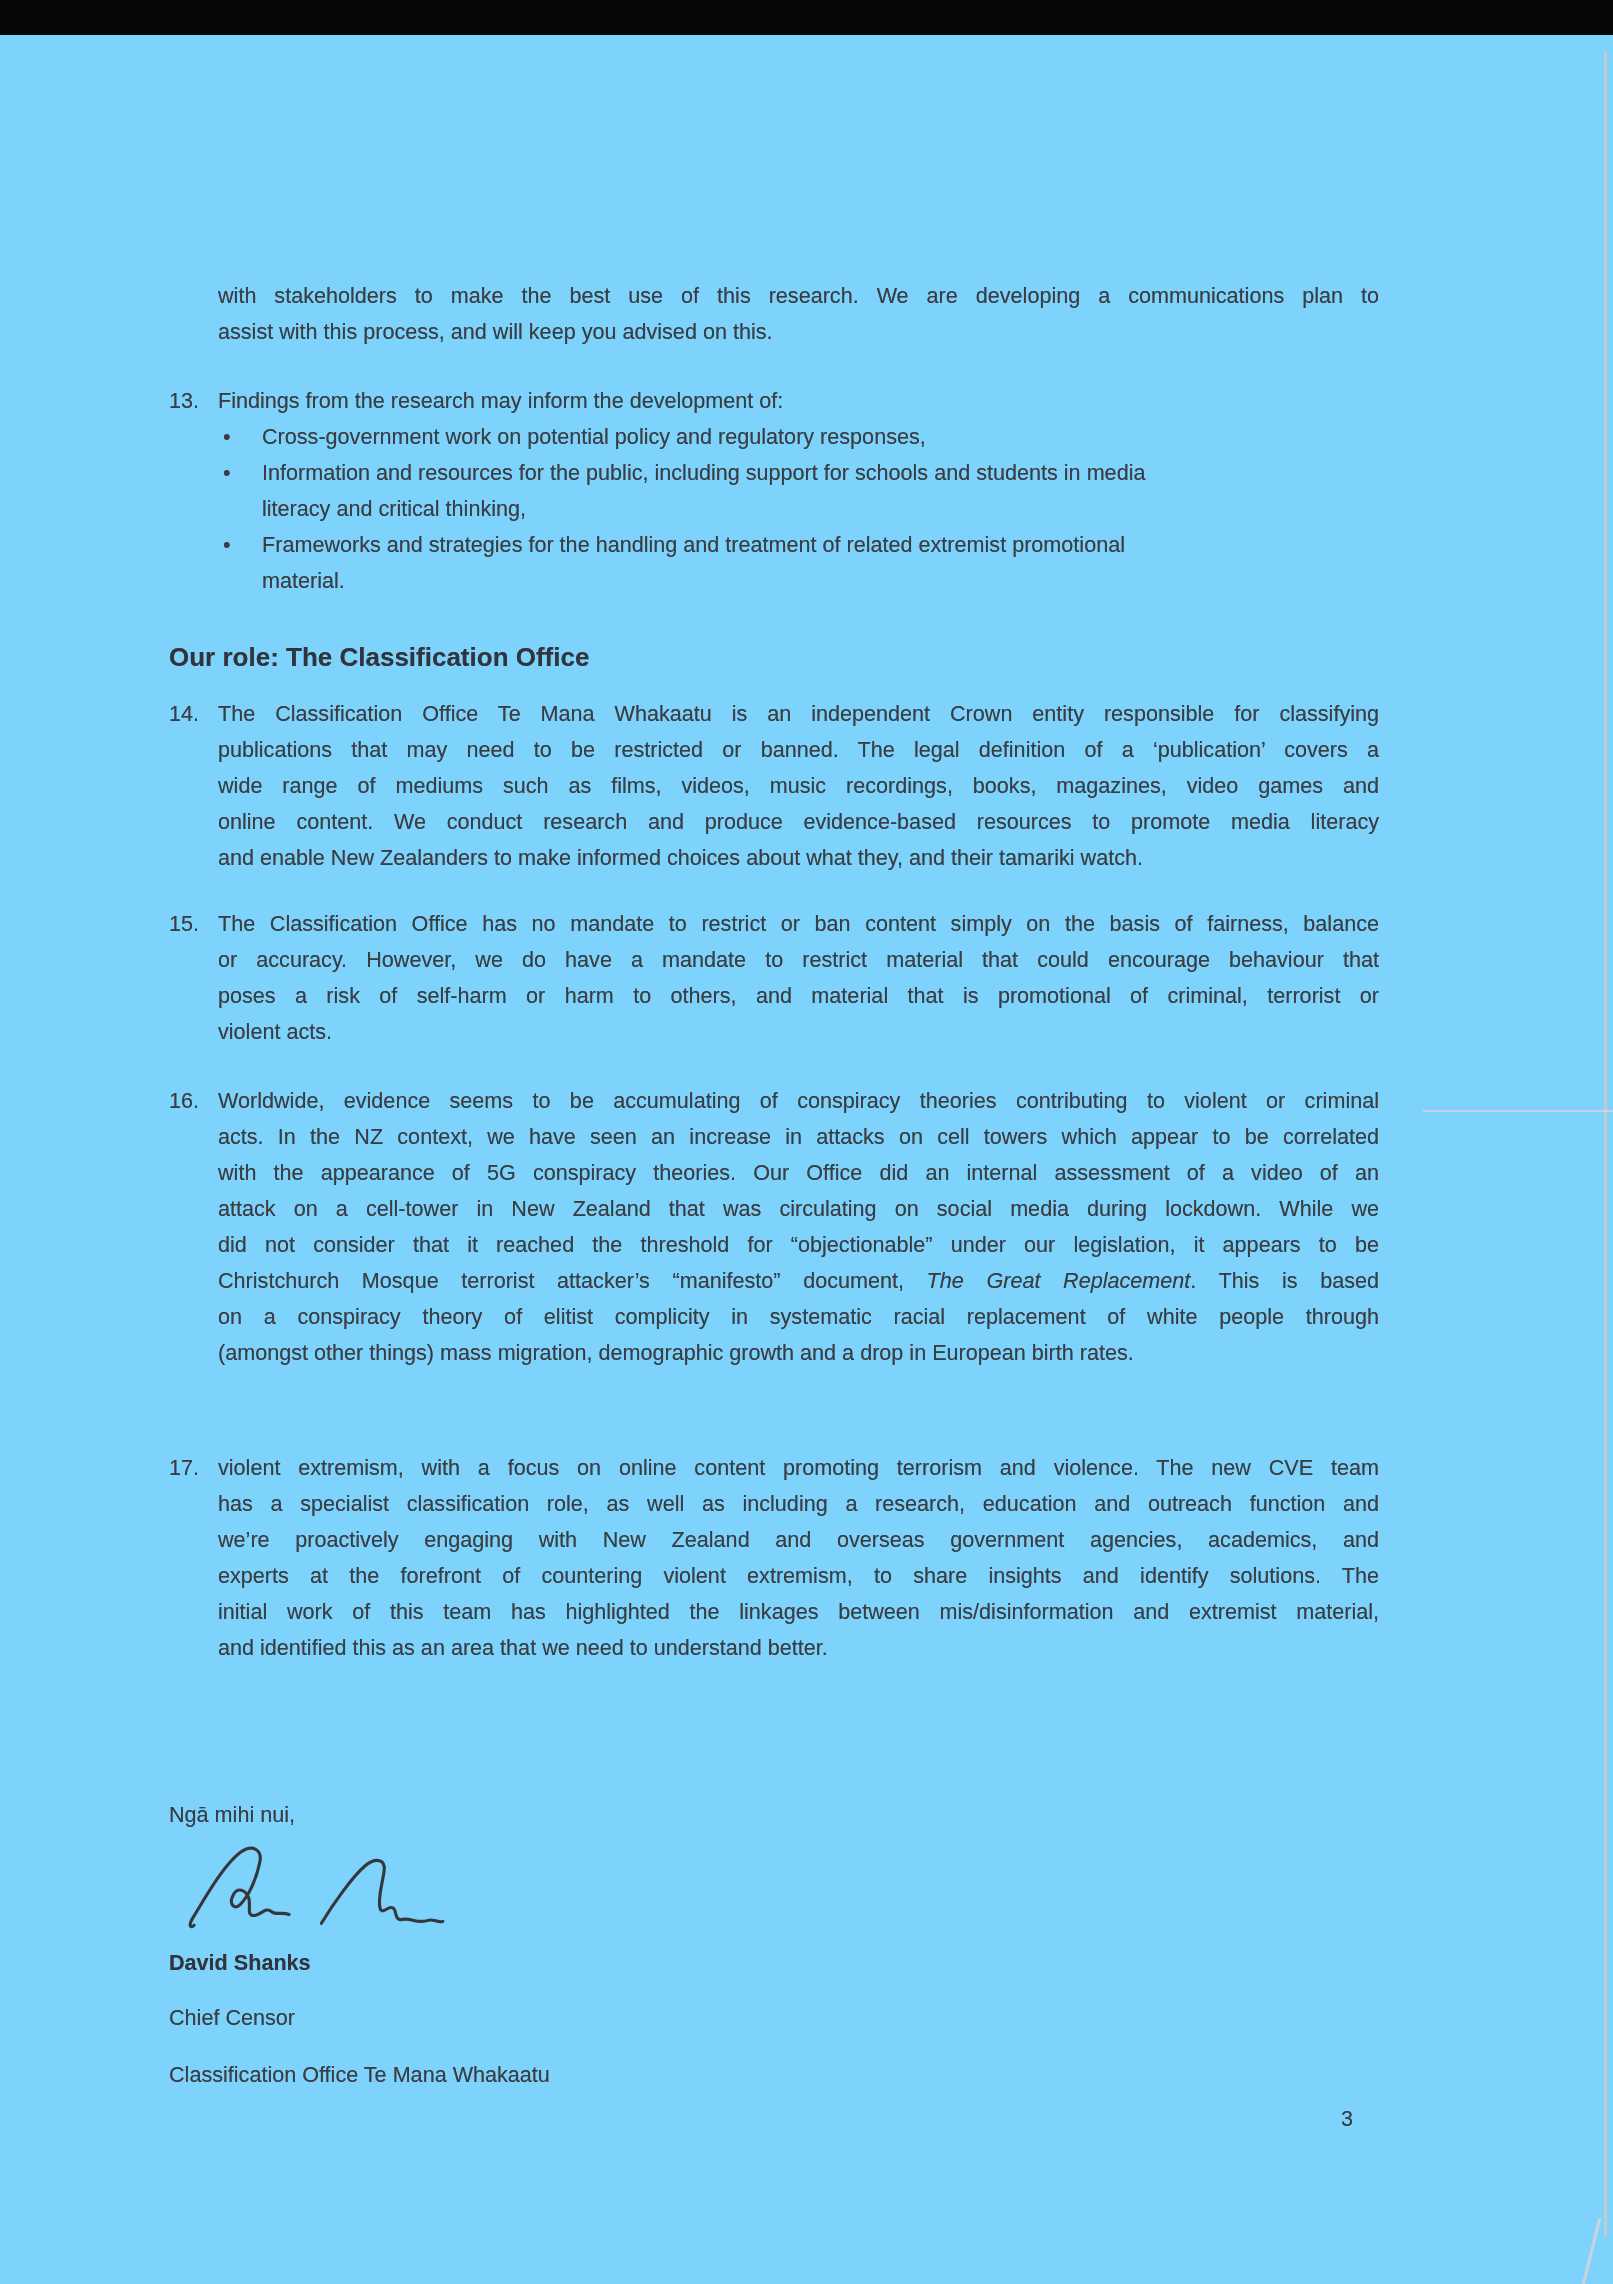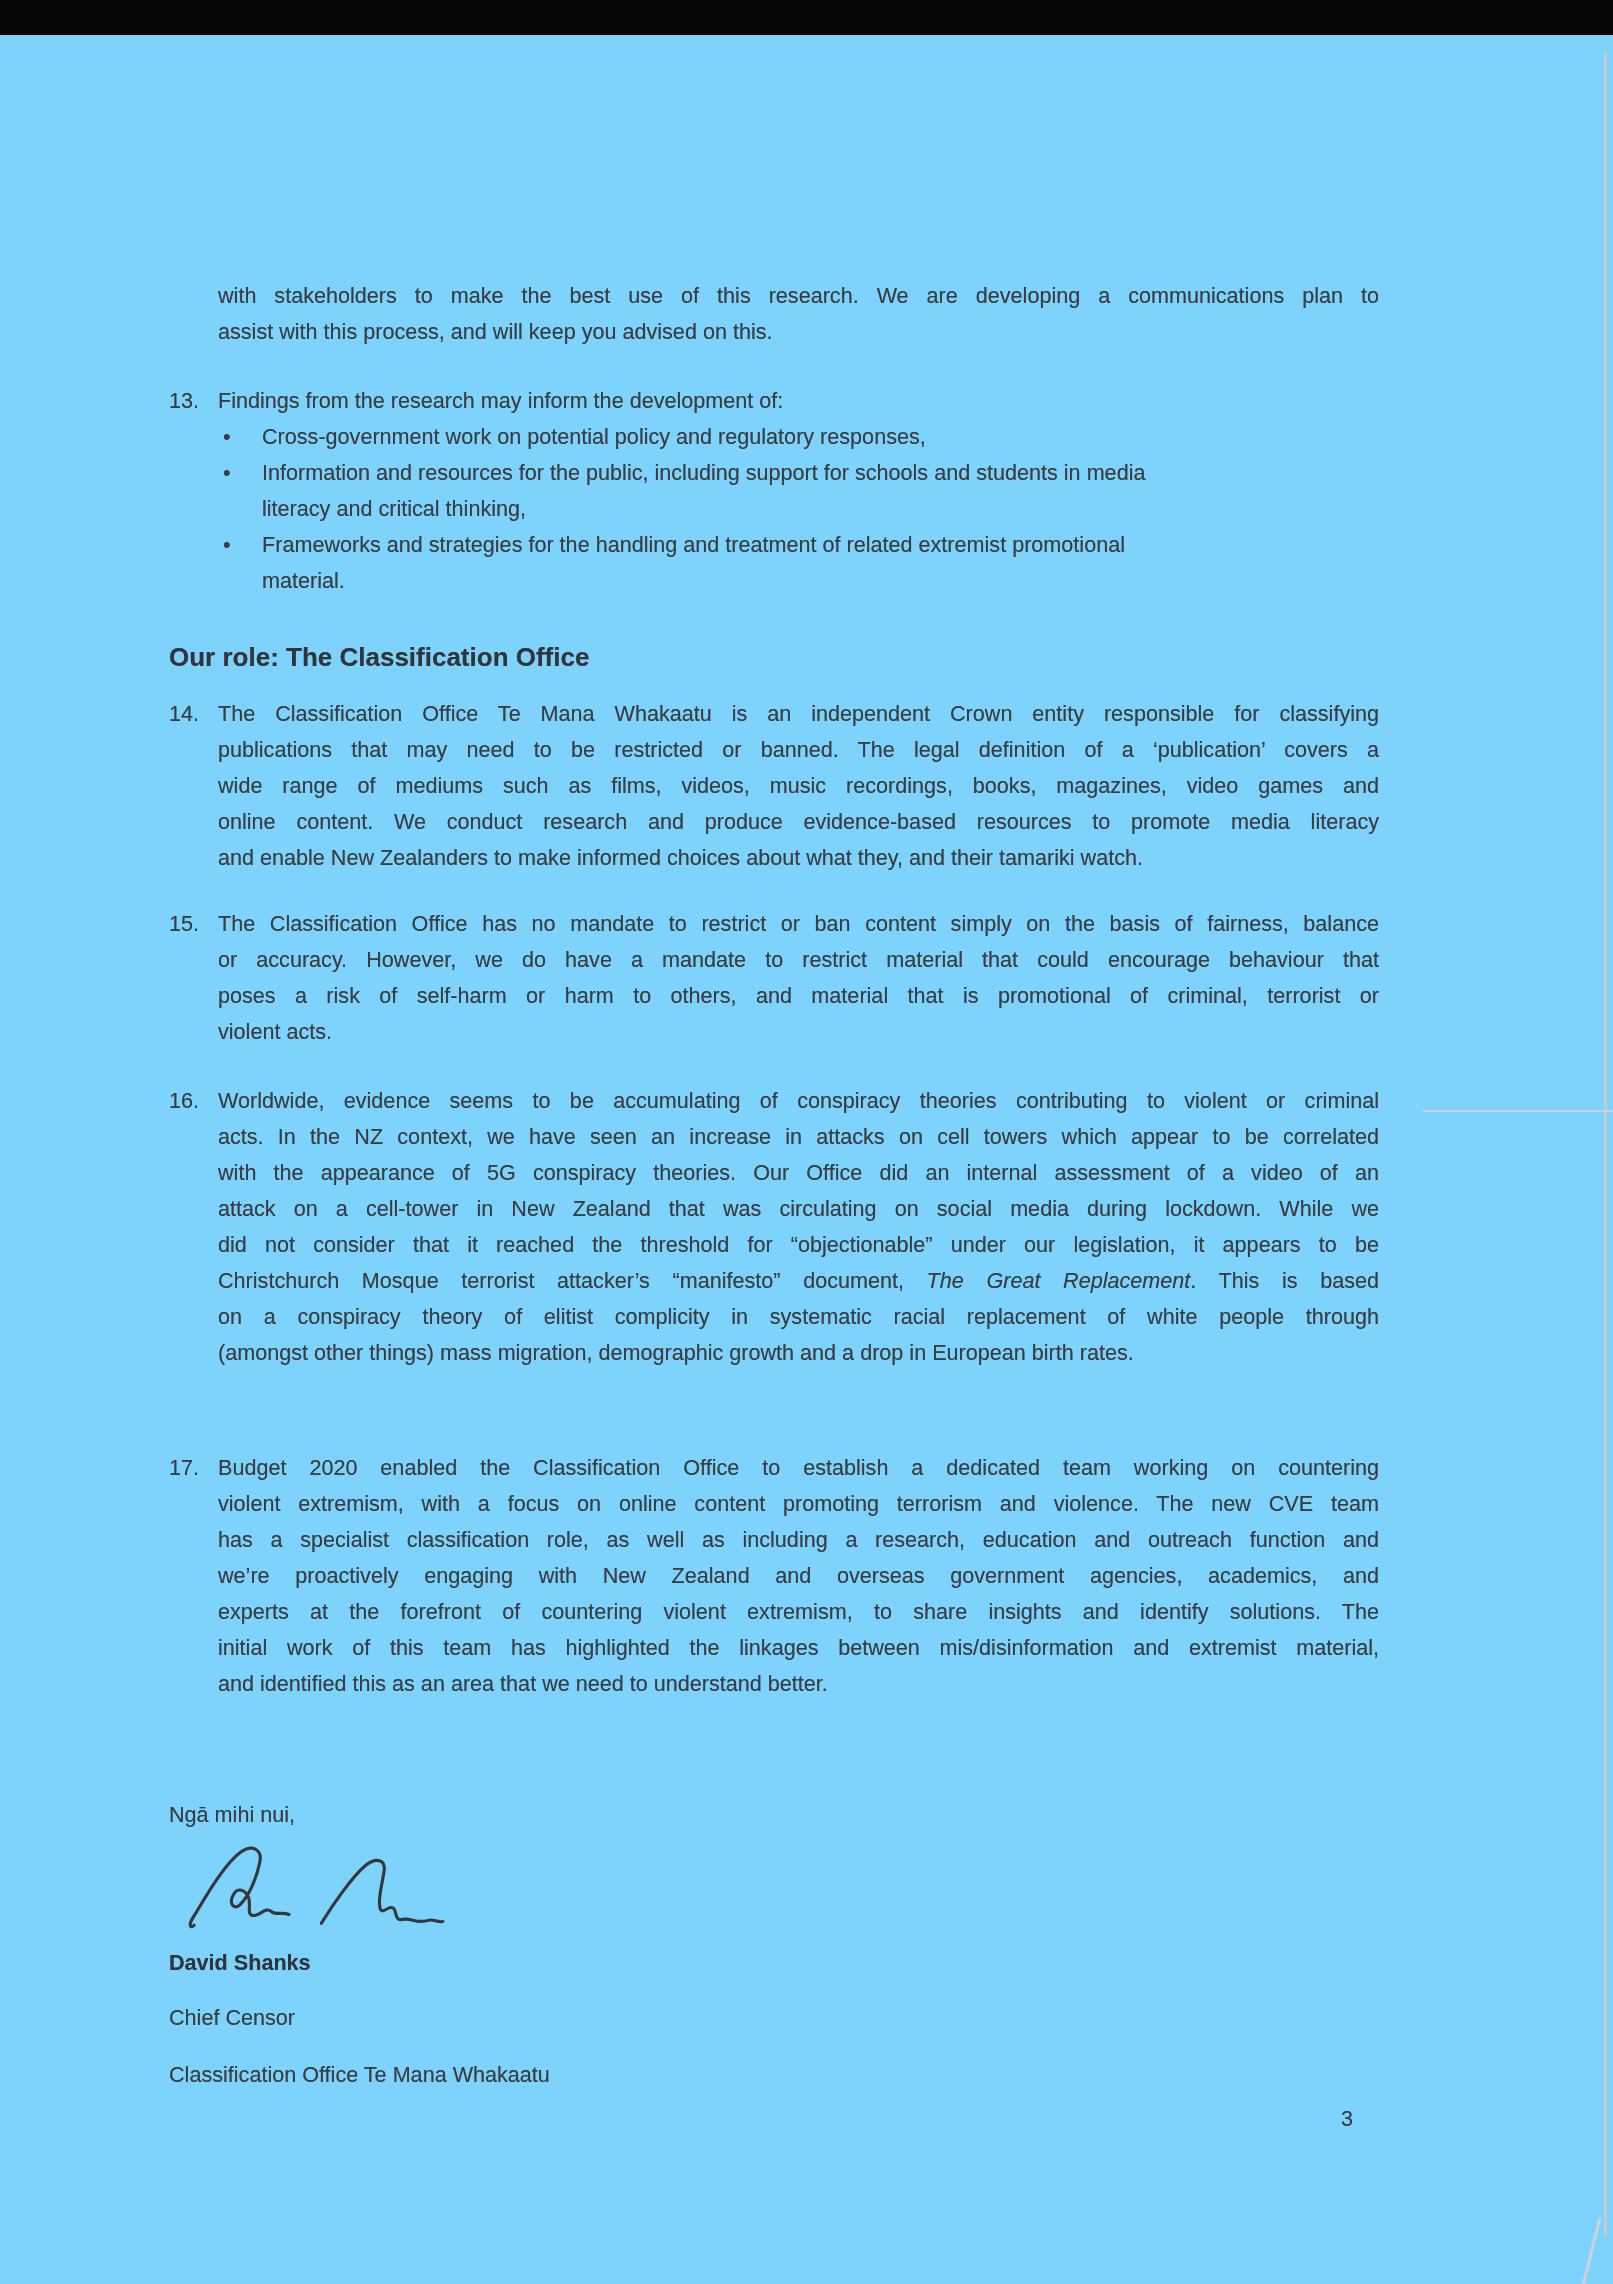--- a/index.html
+++ b/index.html
@@ -124,21 +124,20 @@
         <span>Christchurch Mosque terrorist attacker’s “manifesto” document, </span><em>The Great Replacement</em><span>.  This is based</span>
       </div>
       <div class="ln jl">on a conspiracy theory of elitist complicity in systematic racial replacement of white people through</div>
       <div class="ln">(amongst other things) mass migration, demographic growth and a drop in European birth rates.</div>
     </div>
   </div>
 
   <div class="blk item" id="item17">
     <span class="num">17.</span>
     <div class="lines">
-      <div class="ln jl">Budget 2020 enabled the Classification Office to establish a dedicated team working on countering</div>
       <div class="ln jl">violent extremism, with a focus on online content promoting terrorism and violence.  The new CVE team</div>
       <div class="ln jl">has a specialist classification role, as well as including a research, education and outreach function and</div>
       <div class="ln jl">we’re proactively engaging with New Zealand and overseas government agencies, academics, and</div>
       <div class="ln jl">experts at the forefront of countering violent extremism, to share insights and identify solutions. The</div>
       <div class="ln jl">initial work of this team has highlighted the linkages between mis/disinformation and extremist material,</div>
       <div class="ln">and identified this as an area that we need to understand better.</div>
     </div>
   </div>
 
   <div class="blk" id="salutation">Ngā mihi nui,</div>

